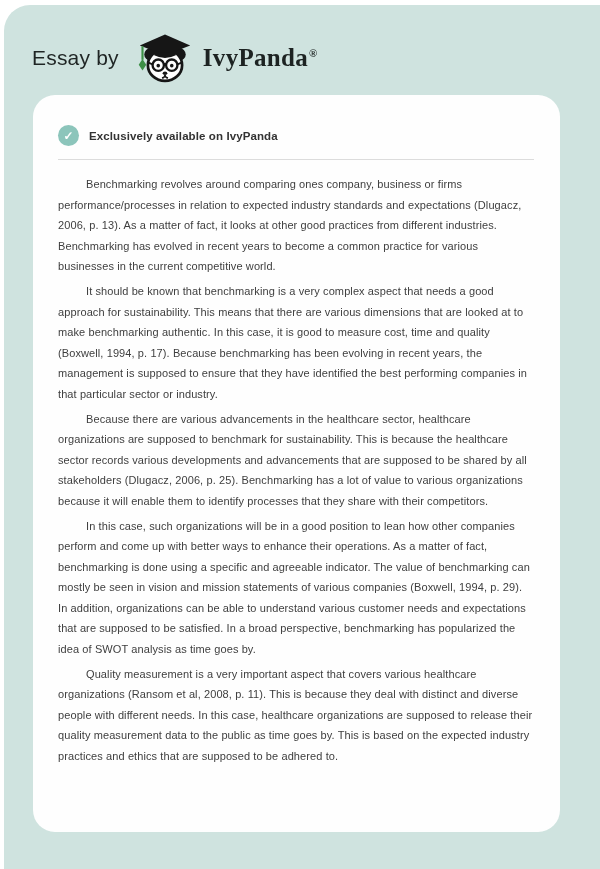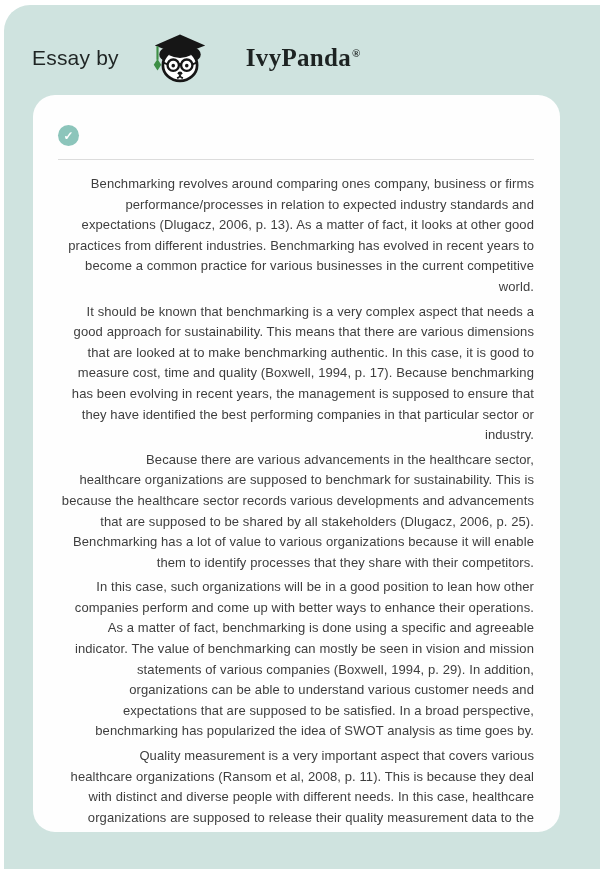--- a/index.html
+++ b/index.html
@@ -20,30 +20,29 @@
   .hdr {
     display: flex;
     align-items: center;
     padding: 24px 0 0 28px;
     height: 58px;
   }
   .essay-by {
     font-size: 21px;
     color: #1f2524;
     letter-spacing: 0.2px;
-    margin-right: 32px;
+    margin-right: 17px;
   }
   .logo-wrap { margin-right: 9px; display: inline-flex; }
   .brand {
     font-family: "Liberation Serif", serif;
     font-weight: 700;
     font-size: 25px;
     color: #1d2322;
     letter-spacing: 0.3px;
-    margin-left: 28px;
   }
   .brand sup {
     font-size: 11px;
     font-weight: 700;
     vertical-align: super;
     margin-left: 1px;
   }
   
   .card {
     margin: 8px 40px 0 29px;
@@ -87,26 +86,25 @@
     color: #333333;
     letter-spacing: 0.1px;
   }
   .divider {
     border: none;
     border-top: 1px solid #dcdcdc;
     margin: 0 0 14px 0;
   }
   .body-text p {
     margin: 0 0 4px 0;
-    font-size: 13px;
+    font-size: 11px;
     line-height: 20.6px;
     color: #3e3e3e;
     text-indent: 28px;
     letter-spacing: 0.1px;
-    text-align: right;
   }
 </style>
 </head>
 <body>
 
 <div class="backdrop">
 
   <header class="hdr">
     <span class="essay-by">Essay by</span>
 
@@ -137,20 +135,21 @@
       </svg>
     </span>
 
     <span class="brand"><span>IvyPanda</span><sup>®</sup></span>
   </header>
 
   <main class="card">
 
     <div class="badge">
       <span class="check-circle">✓</span>
+      <span class="badge-label">Exclusively available on IvyPanda</span>
     </div>
 
     <hr class="divider">
 
     <div class="body-text">
       <p>Benchmarking revolves around comparing ones company, business or firms performance/processes in relation to expected industry standards and expectations (Dlugacz, 2006, p. 13). As a matter of fact, it looks at other good practices from different industries. Benchmarking has evolved in recent years to become a common practice for various businesses in the current competitive world.</p>
       <p>It should be known that benchmarking is a very complex aspect that needs a good approach for sustainability. This means that there are various dimensions that are looked at to make benchmarking authentic. In this case, it is good to measure cost, time and quality (Boxwell, 1994, p. 17). Because benchmarking has been evolving in recent years, the management is supposed to ensure that they have identified the best performing companies in that particular sector or industry.</p>
       <p>Because there are various advancements in the healthcare sector, healthcare organizations are supposed to benchmark for sustainability. This is because the healthcare sector records various developments and advancements that are supposed to be shared by all stakeholders (Dlugacz, 2006, p. 25). Benchmarking has a lot of value to various organizations because it will enable them to identify processes that they share with their competitors.</p>
       <p>In this case, such organizations will be in a good position to lean how other companies perform and come up with better ways to enhance their operations. As a matter of fact, benchmarking is done using a specific and agreeable indicator. The value of benchmarking can mostly be seen in vision and mission statements of various companies (Boxwell, 1994, p. 29). In addition, organizations can be able to understand various customer needs and expectations that are supposed to be satisfied. In a broad perspective, benchmarking has popularized the idea of SWOT analysis as time goes by.</p>
       <p>Quality measurement is a very important aspect that covers various healthcare organizations (Ransom et al, 2008, p. 11). This is because they deal with distinct and diverse people with different needs. In this case, healthcare organizations are supposed to release their quality measurement data to the public as time goes by. This is based on the expected industry practices and ethics that are supposed to be adhered to.</p>

